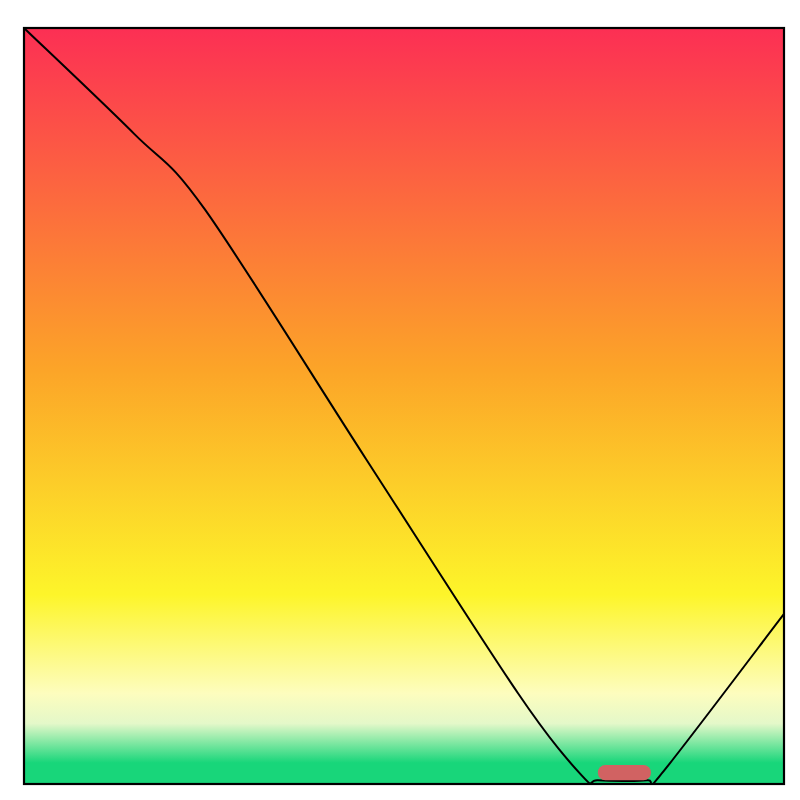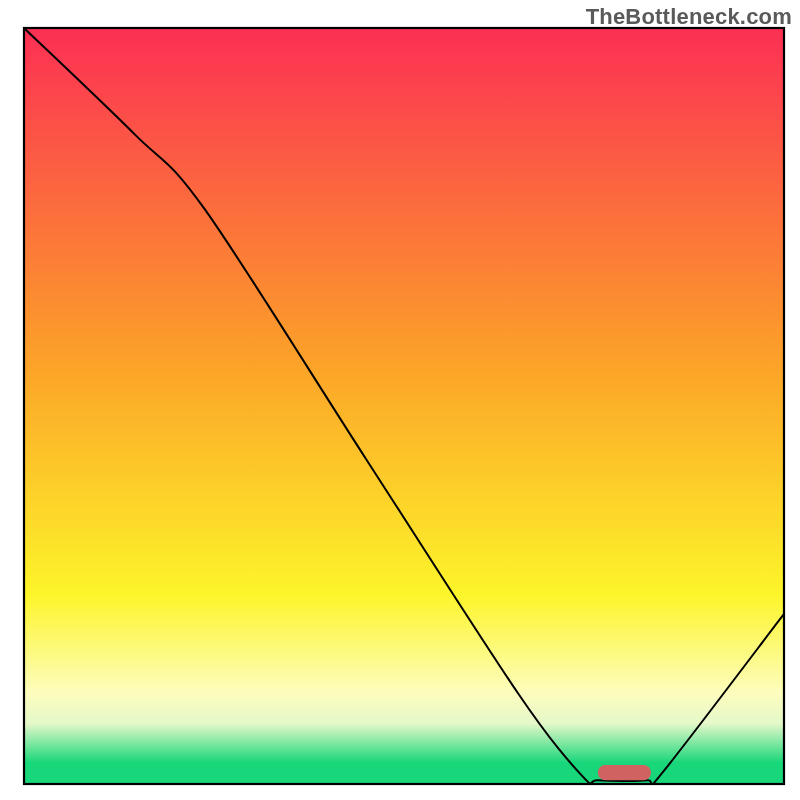--- a/index.html
+++ b/index.html
@@ -52,14 +52,13 @@
 
     <g id="plot-group" clip-path="url(#plot-clip)">
       <rect id="bg-rect" fill="url(#bg-grad)" x="24" y="28" width="760" height="756"></rect>
       <path id="curve-path" fill="none" stroke="#000000" stroke-width="2" d="M 24.00 28.00 C 41.63 44.93, 105.26 104.81, 134.20 133.84 C 163.14 162.87, 167.79 157.43, 204.88 209.44 C 241.97 261.45, 315.90 381.51, 366.00 458.92 C 416.10 536.33, 483.34 642.48, 518.00 693.28 C 552.66 744.08, 569.83 762.53, 582.60 776.44 C 595.37 790.35, 587.46 779.62, 597.80 780.22 C 608.14 780.82, 636.86 781.43, 647.20 780.22 C 657.54 779.01, 640.51 799.27, 662.40 772.66 C 684.29 746.05, 764.54 639.30, 784.00 613.90"></path>
       <rect id="marker-rect" rx="7.56" ry="7.56" x="597.80" y="765.10" width="53.20" height="15.12" fill="#d16262"></rect>
     </g>
 
     <rect id="plot-border" fill="none" stroke="#000" stroke-width="2.2" x="24" y="28" width="760" height="756"></rect>
   </svg>
 
-  <div class="watermark">TheBottleneck.com</div>
 </div>
 
 </body></html>

